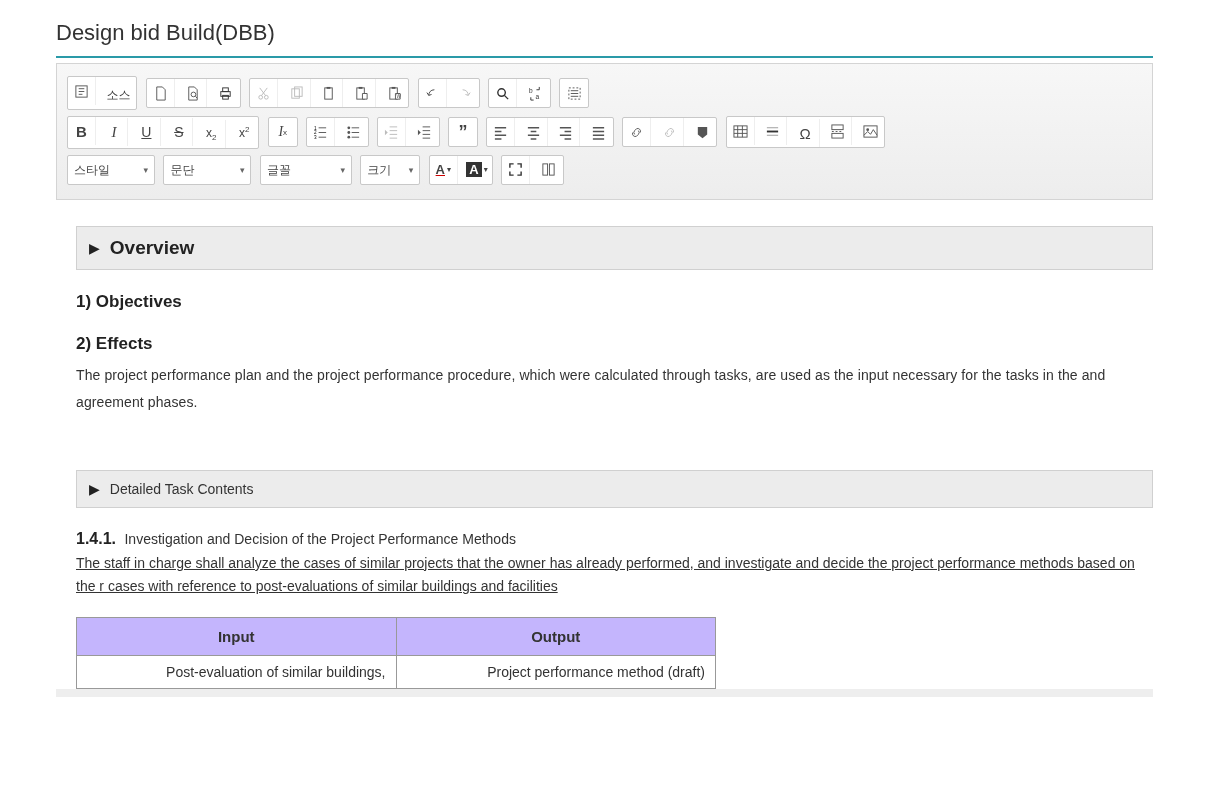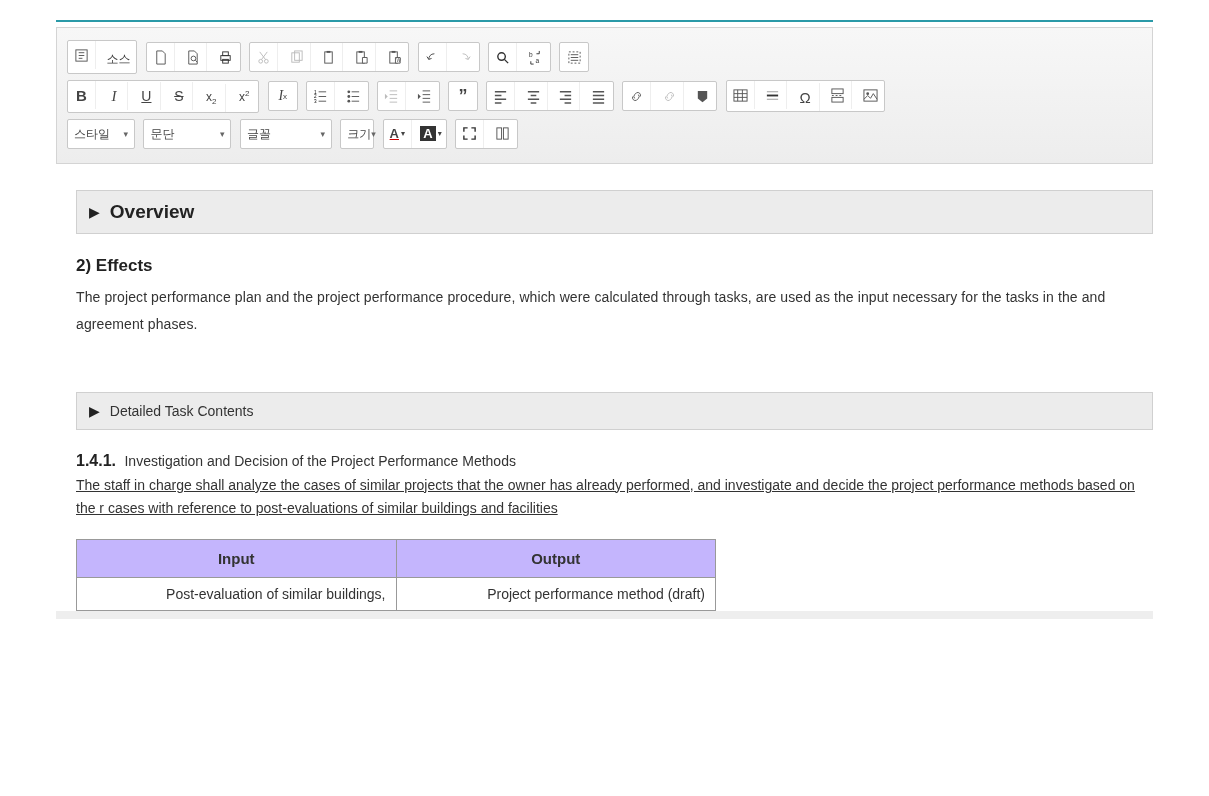--- a/index.html
+++ b/index.html
@@ -10,24 +10,24 @@
 .editor-wrap { background: linear-gradient(#f7f7f7,#ededed); border: 1px solid #d4d4d4; padding: 6px 0 6px 0; }
 .toolbar-rows { padding: 4px 8px; }
 .tool-group { display: inline-block; background: #fff; border: 1px solid #c8c8c8; border-radius: 2px; margin: 2px; padding: 0; vertical-align: middle; }
 .tbtn { display: inline-flex; align-items: center; justify-content: center; min-width: 28px; height: 28px; font-size: 13px; color: #444; cursor: pointer; border-right: 1px solid #eee; padding: 0 4px; }
 .tbtn:last-child { border-right: none; }
 .tbtn.disabled { color: #bbb; cursor: default; }
 .tbtn svg { width: 15px; height: 15px; display: block; }
 .tbtn.lbl { font-size: 12px; min-width: auto; padding: 0 6px; }
 .tool-select { display: inline-flex; align-items: center; background: #fff; border: 1px solid #c8c8c8; border-radius: 2px; margin: 2px; height: 30px; padding: 0 6px; font-size: 12px; color: #444; cursor: pointer; }
 .tool-select .caret { margin-left: auto; font-size: 9px; color: #666; }
-.ts-style { width: 68px; }
+.ts-style { width: 88px; }
 .ts-para  { width: 88px; }
 .ts-font  { width: 92px; }
-.ts-size  { width: 34px; }
+.ts-size  { width: 60px; }
 .tool-row { margin-bottom: 2px; white-space: nowrap; }
 .content-area { background: #fff; padding: 20px 0 0 20px; }
 .section-header { display: flex; align-items: center; background: #ececec; border: 1px solid #d0d0d0; padding: 10px 12px; margin-top: 6px; }
 .section-header .tri { margin-right: 10px; font-size: 14px; color: #222; }
 .section-header .ov-title { font-size: 19px; font-weight: 700; color: #222; }
 .section-header .dtc-title { font-size: 14px; font-weight: 400; color: #333; }
 .sub-heading { font-size: 17px; font-weight: 700; color: #222; margin: 22px 0 8px 0; }
 .body-text { font-size: 14px; color: #333; line-height: 1.7; margin-bottom: 4px; }
 .body-text-spaced { font-size: 14px; color: #333; line-height: 1.9; letter-spacing: 0.1px; margin-bottom: 20px; }
 .sec-num { font-size: 16px; font-weight: 700; color: #222; display: inline; }
@@ -36,20 +36,21 @@
 .io-table { border-collapse: collapse; margin-top: 18px; width: 640px; }
 .io-table th { border: 1px solid #999; background: #c4b5fd; font-size: 15px; font-weight: 700; padding: 10px 8px; text-align: center; }
 .io-table td { border: 1px solid #999; font-size: 14px; padding: 8px 10px; text-align: right; vertical-align: middle; }
 .fc-a { display: inline-flex; align-items: center; }
 .cut-bottom { height: 8px; background: #eee; margin: 0 56px; }
 </style>
 </head>
 <body>
 
 <div class="container">
+  <div class="page-title">Design bid Build(DBB)</div>
   <div class="title-underline"></div>
 
   <div class="editor-wrap">
     <div class="toolbar-rows">
 
       <div class="tool-row">
         <span class="tool-group">
           <span class="tbtn">
             <svg viewBox="0 0 16 16">
                 <rect x="2" y="2" width="12" height="12" fill="none" stroke="#555"></rect>
@@ -332,20 +333,21 @@
     </div>
   </div>
 
   <div class="content-area">
 
     <div class="section-header">
       <span class="tri">▶</span>
       <span class="ov-title">Overview</span>
     </div>
 
+    <div class="sub-heading">1) Objectives</div>
 
     <div class="sub-heading">2) Effects</div>
     <div class="body-text-spaced">The project performance plan and the project performance procedure, which were calculated through tasks, are used as the input necessary for the tasks in the and agreement phases.</div>
 
     <div class="spacer-lg"></div>
 
     <div class="section-header">
       <span class="tri">▶</span>
       <span class="dtc-title">Detailed Task Contents</span>
     </div>

